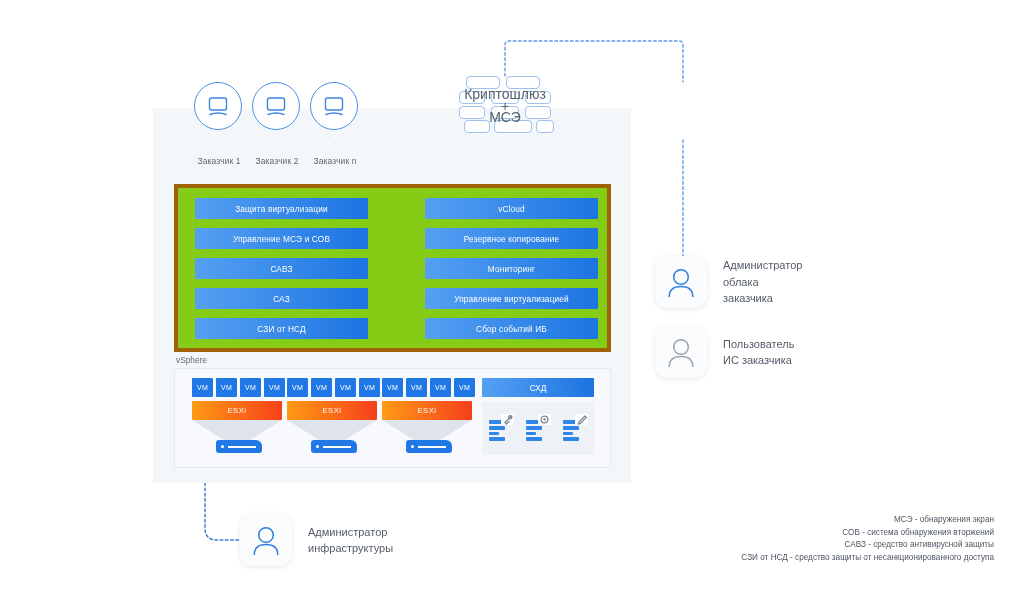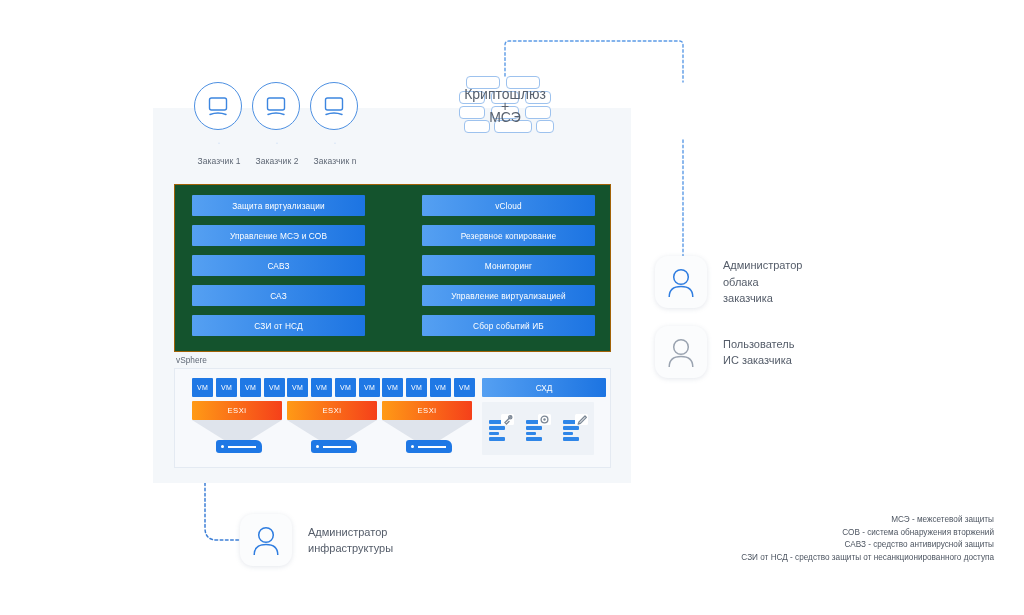--- a/index.html
+++ b/index.html
@@ -112,22 +112,22 @@
     color: #58616e;
   }
 
   
   #services-panel {
     position: absolute;
     left: 174px;
     top: 184px;
     width: 437px;
     height: 168px;
-    background: #14532d;
-    border: 1px solid #a16207;
+    background: #84cc16;
+    border: 4px solid #a16207;
     box-sizing: border-box;
   }
   .svc-col { position: absolute; top: 10px; }
   #svc-col-left  { left: 17px; }
   #svc-col-right { left: 247px; }
   .svc-block {
     width: 173px;
     height: 21px;
     margin-bottom: 9px;
     background: linear-gradient(90deg, #55a0f2 0%, #1c74e2 100%);
@@ -223,21 +223,21 @@
   }
 
   
   #storage-col {
     position: absolute;
     left: 307px;
     top: 9px;
     width: 112px;
   }
   #storage-block {
-    width: 124px;
+    width: 112px;
     height: 19px;
     background: linear-gradient(90deg, #55a0f2 0%, #1c74e2 100%);
     color: #ffffff;
     font-size: 8.3px;
     display: flex;
     align-items: center;
     justify-content: center;
     border-radius: 1px;
   }
   #storage-icons {
@@ -496,19 +496,19 @@
       <svg width="30" height="32" viewBox="0 0 30 32">
         <circle cx="15" cy="11" r="7.3" fill="none" stroke="#2f7de0" stroke-width="1.5"></circle>
         <path d="M3.2,31 Q3.2,20.5 15,20.5 Q26.8,20.5 26.8,31" fill="none" stroke="#2f7de0" stroke-width="1.5"></path>
       </svg>
     </div>
     <div class="persona-text">Администратор
 инфраструктуры</div>
   </div>
 
   <div id="legend">
-    <div>МСЭ - межсетевой защиты</div>
+    <div>МСЭ - обнаружения экран</div>
     <div>СОВ - система обнаружения вторжений</div>
     <div>САВЗ - средство антивирусной защиты</div>
     <div>СЗИ от НСД - средство защиты от несанкционированного доступа</div>
   </div>
 
 </div>
 
 </body></html>

